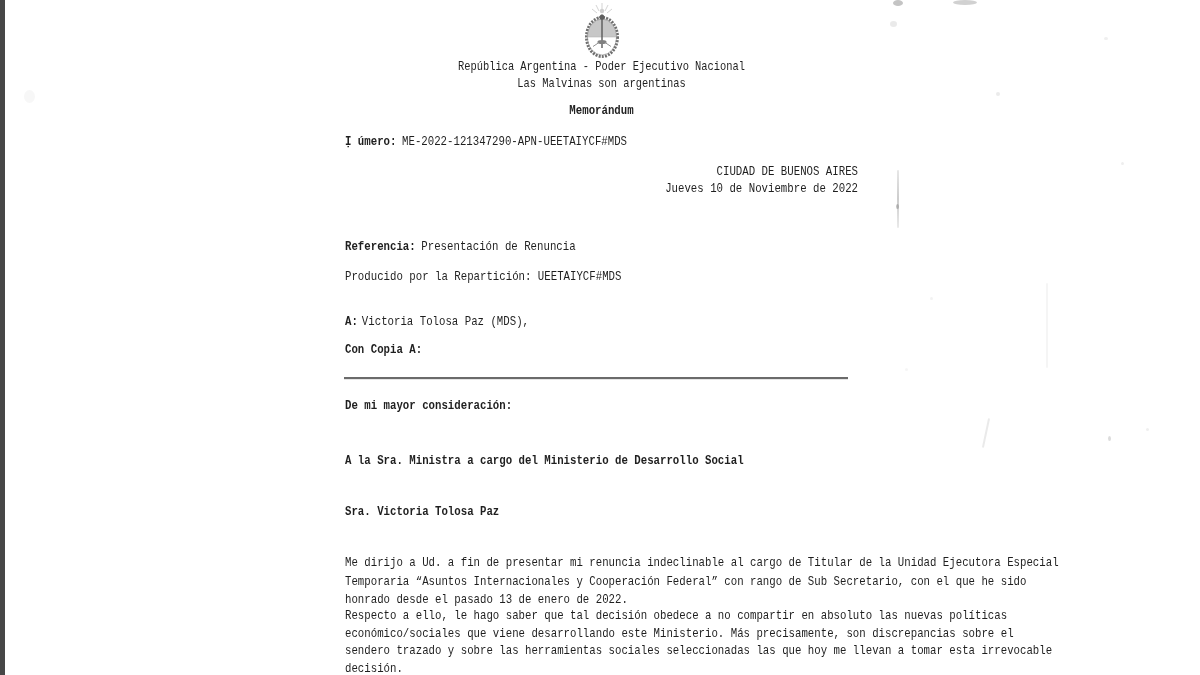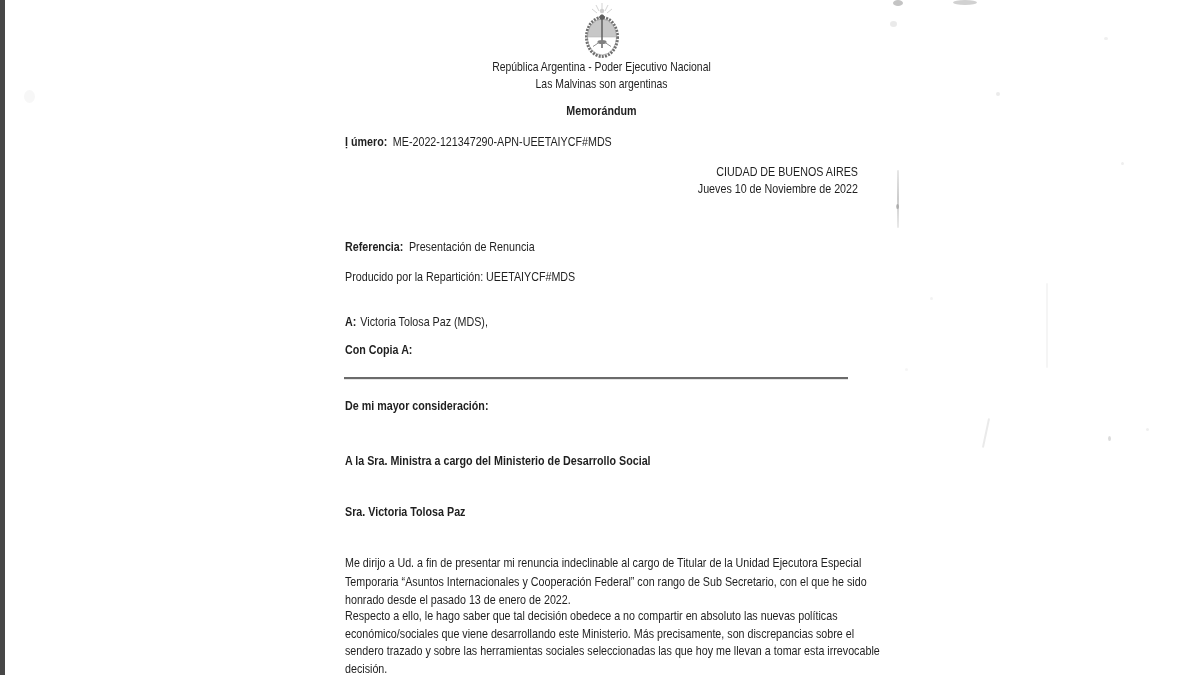--- a/index.html
+++ b/index.html
@@ -1,18 +1,18 @@
 <!DOCTYPE html>
 <html><head>
 <meta charset="utf-8">
 <style>
   html,body{margin:0;padding:0;background:#ffffff;}
   .screen{
     position:relative;width:1200px;height:675px;background:#ffffff;overflow:hidden;
-    font-family:Liberation Sans, sans-serif;color:#1f1f1f;
+    font-family:Liberation Mono, monospace;color:#1f1f1f;
   }
   .edge-bar{position:absolute;left:0;top:0;width:5px;height:675px;background:#474747;}
   .t{position:absolute;font-size:13.4px;line-height:19px;white-space:nowrap;}
   .sx{transform:scaleX(.8);transform-origin:0 0;}
   .sxc{transform:scaleX(.8);transform-origin:50% 0;}
   .sxr{transform:scaleX(.8);transform-origin:100% 0;}
   .c{left:345px;width:513px;text-align:center;}
   .r{left:345px;width:513px;text-align:right;}
   .b{font-weight:bold;}
   .gap{padding-left:7px;}

